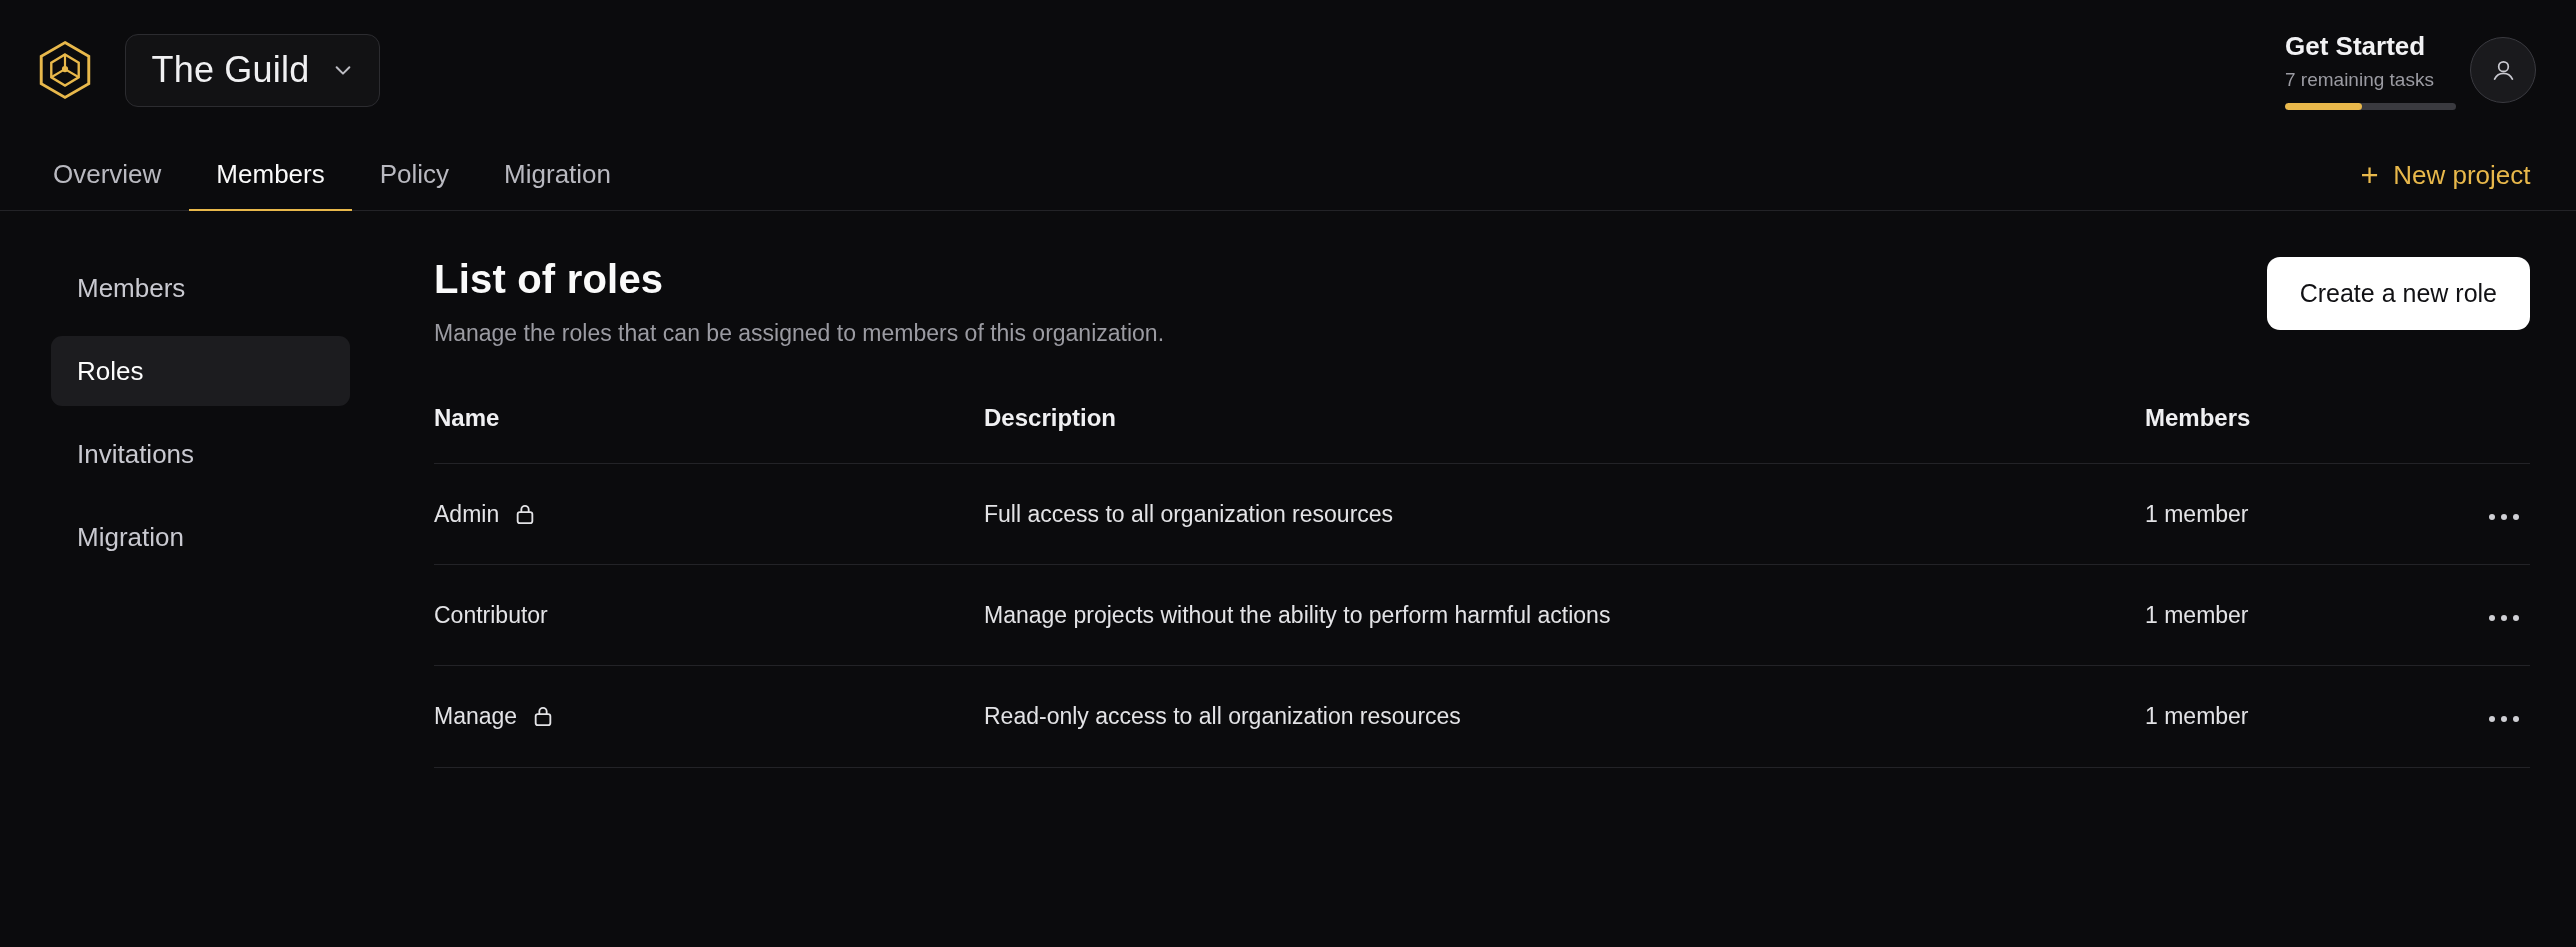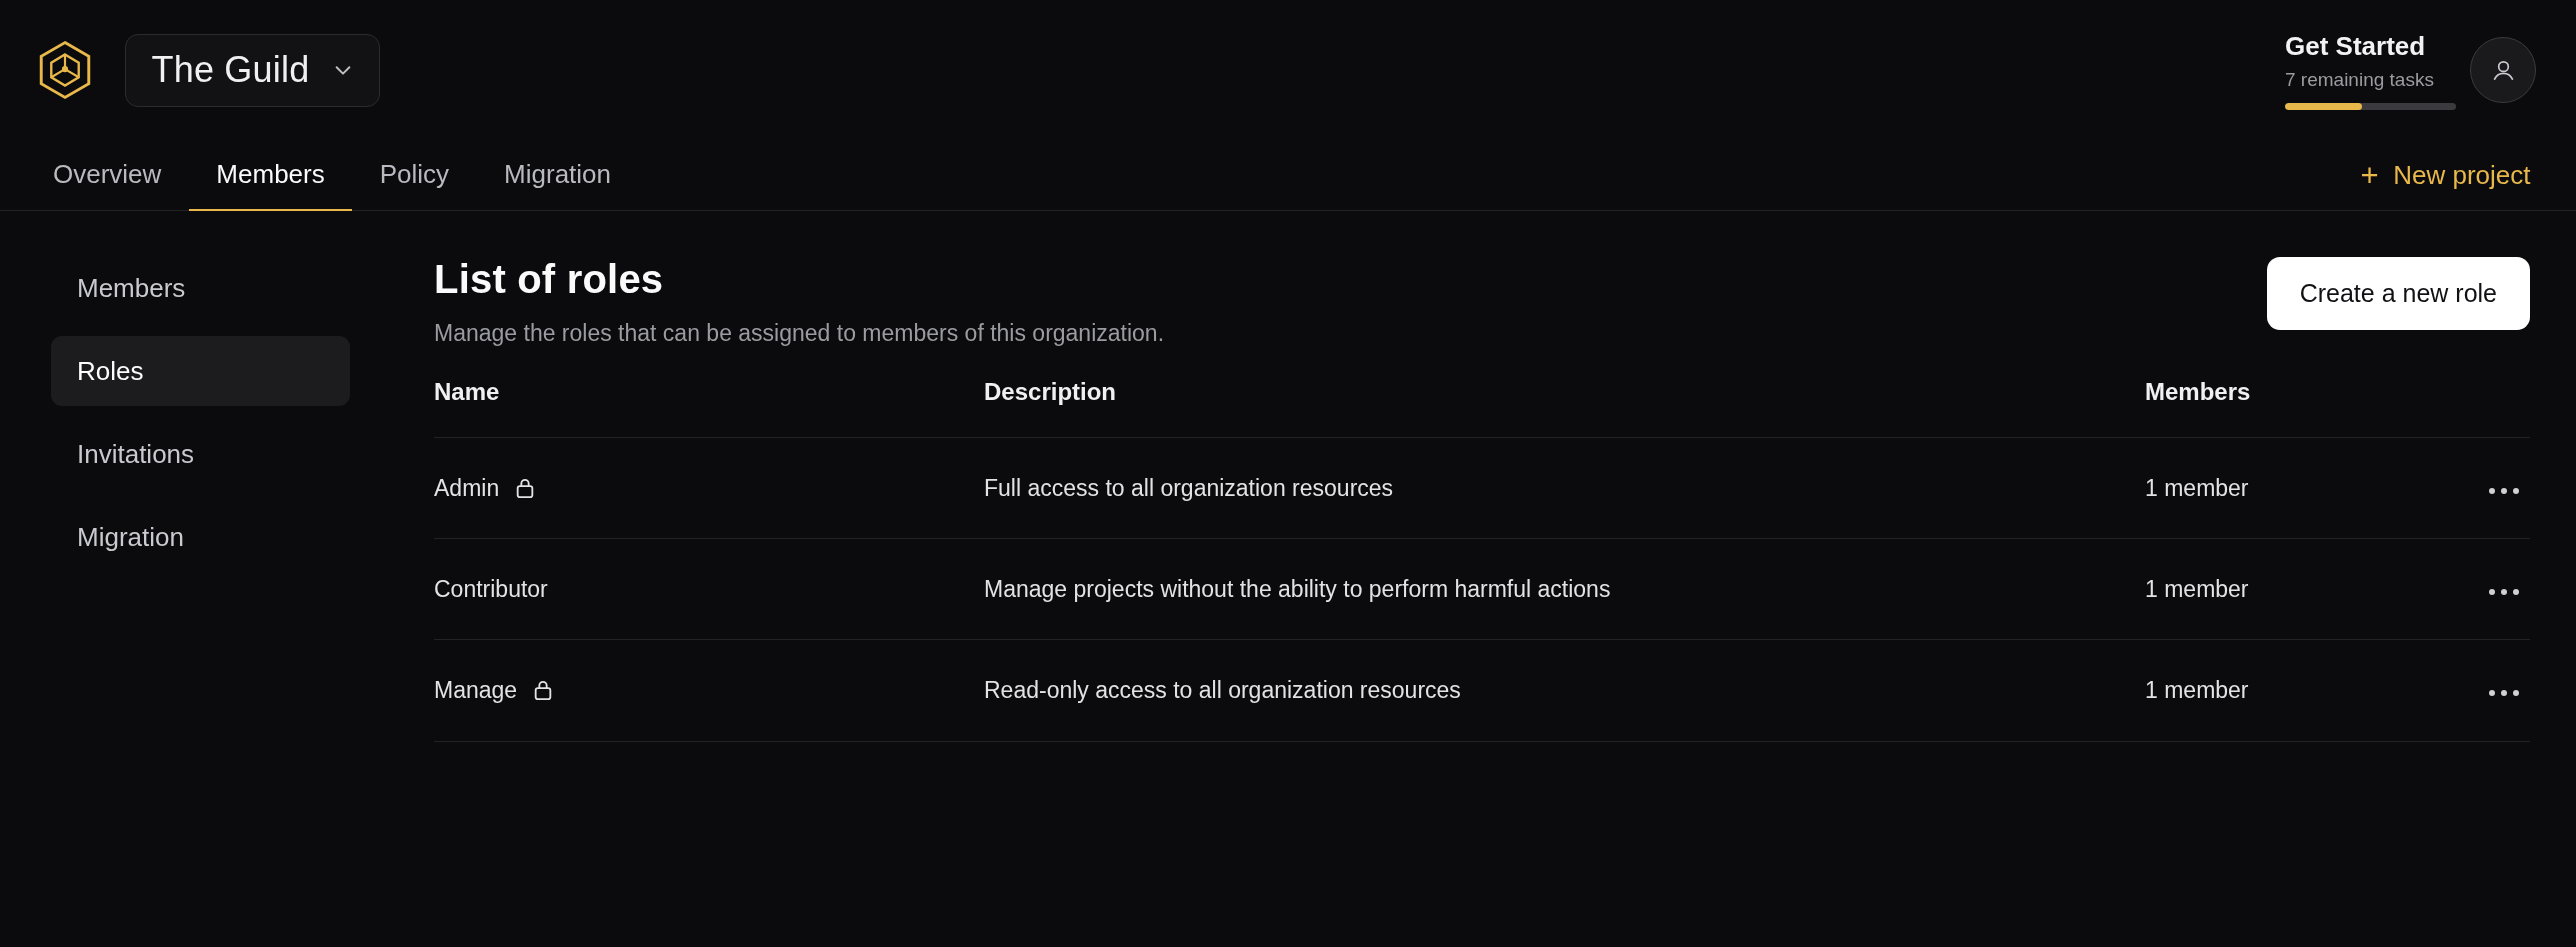--- a/index.html
+++ b/index.html
@@ -124,21 +124,21 @@
     border: none;
     border-radius: 13px;
     height: 73px;
     padding: 0 33px;
     font-size: 25px;
     font-family: "Liberation Sans", sans-serif;
     cursor: pointer;
   }
 
   
-  .roles-table { margin-top: 31px; width: 100%; border-collapse: collapse; table-layout: fixed; }
+  .roles-table { margin-top: 57px; width: 100%; border-collapse: collapse; table-layout: fixed; }
   .roles-table th {
     text-align: left;
     font-size: 24px;
     font-weight: 700;
     color: #f0f0f2;
     padding: 0 0 31px 0;
     border-bottom: 0.9px solid #232327;
   }
   .col-name { width: 550px; }
   .col-desc { width: auto; }

